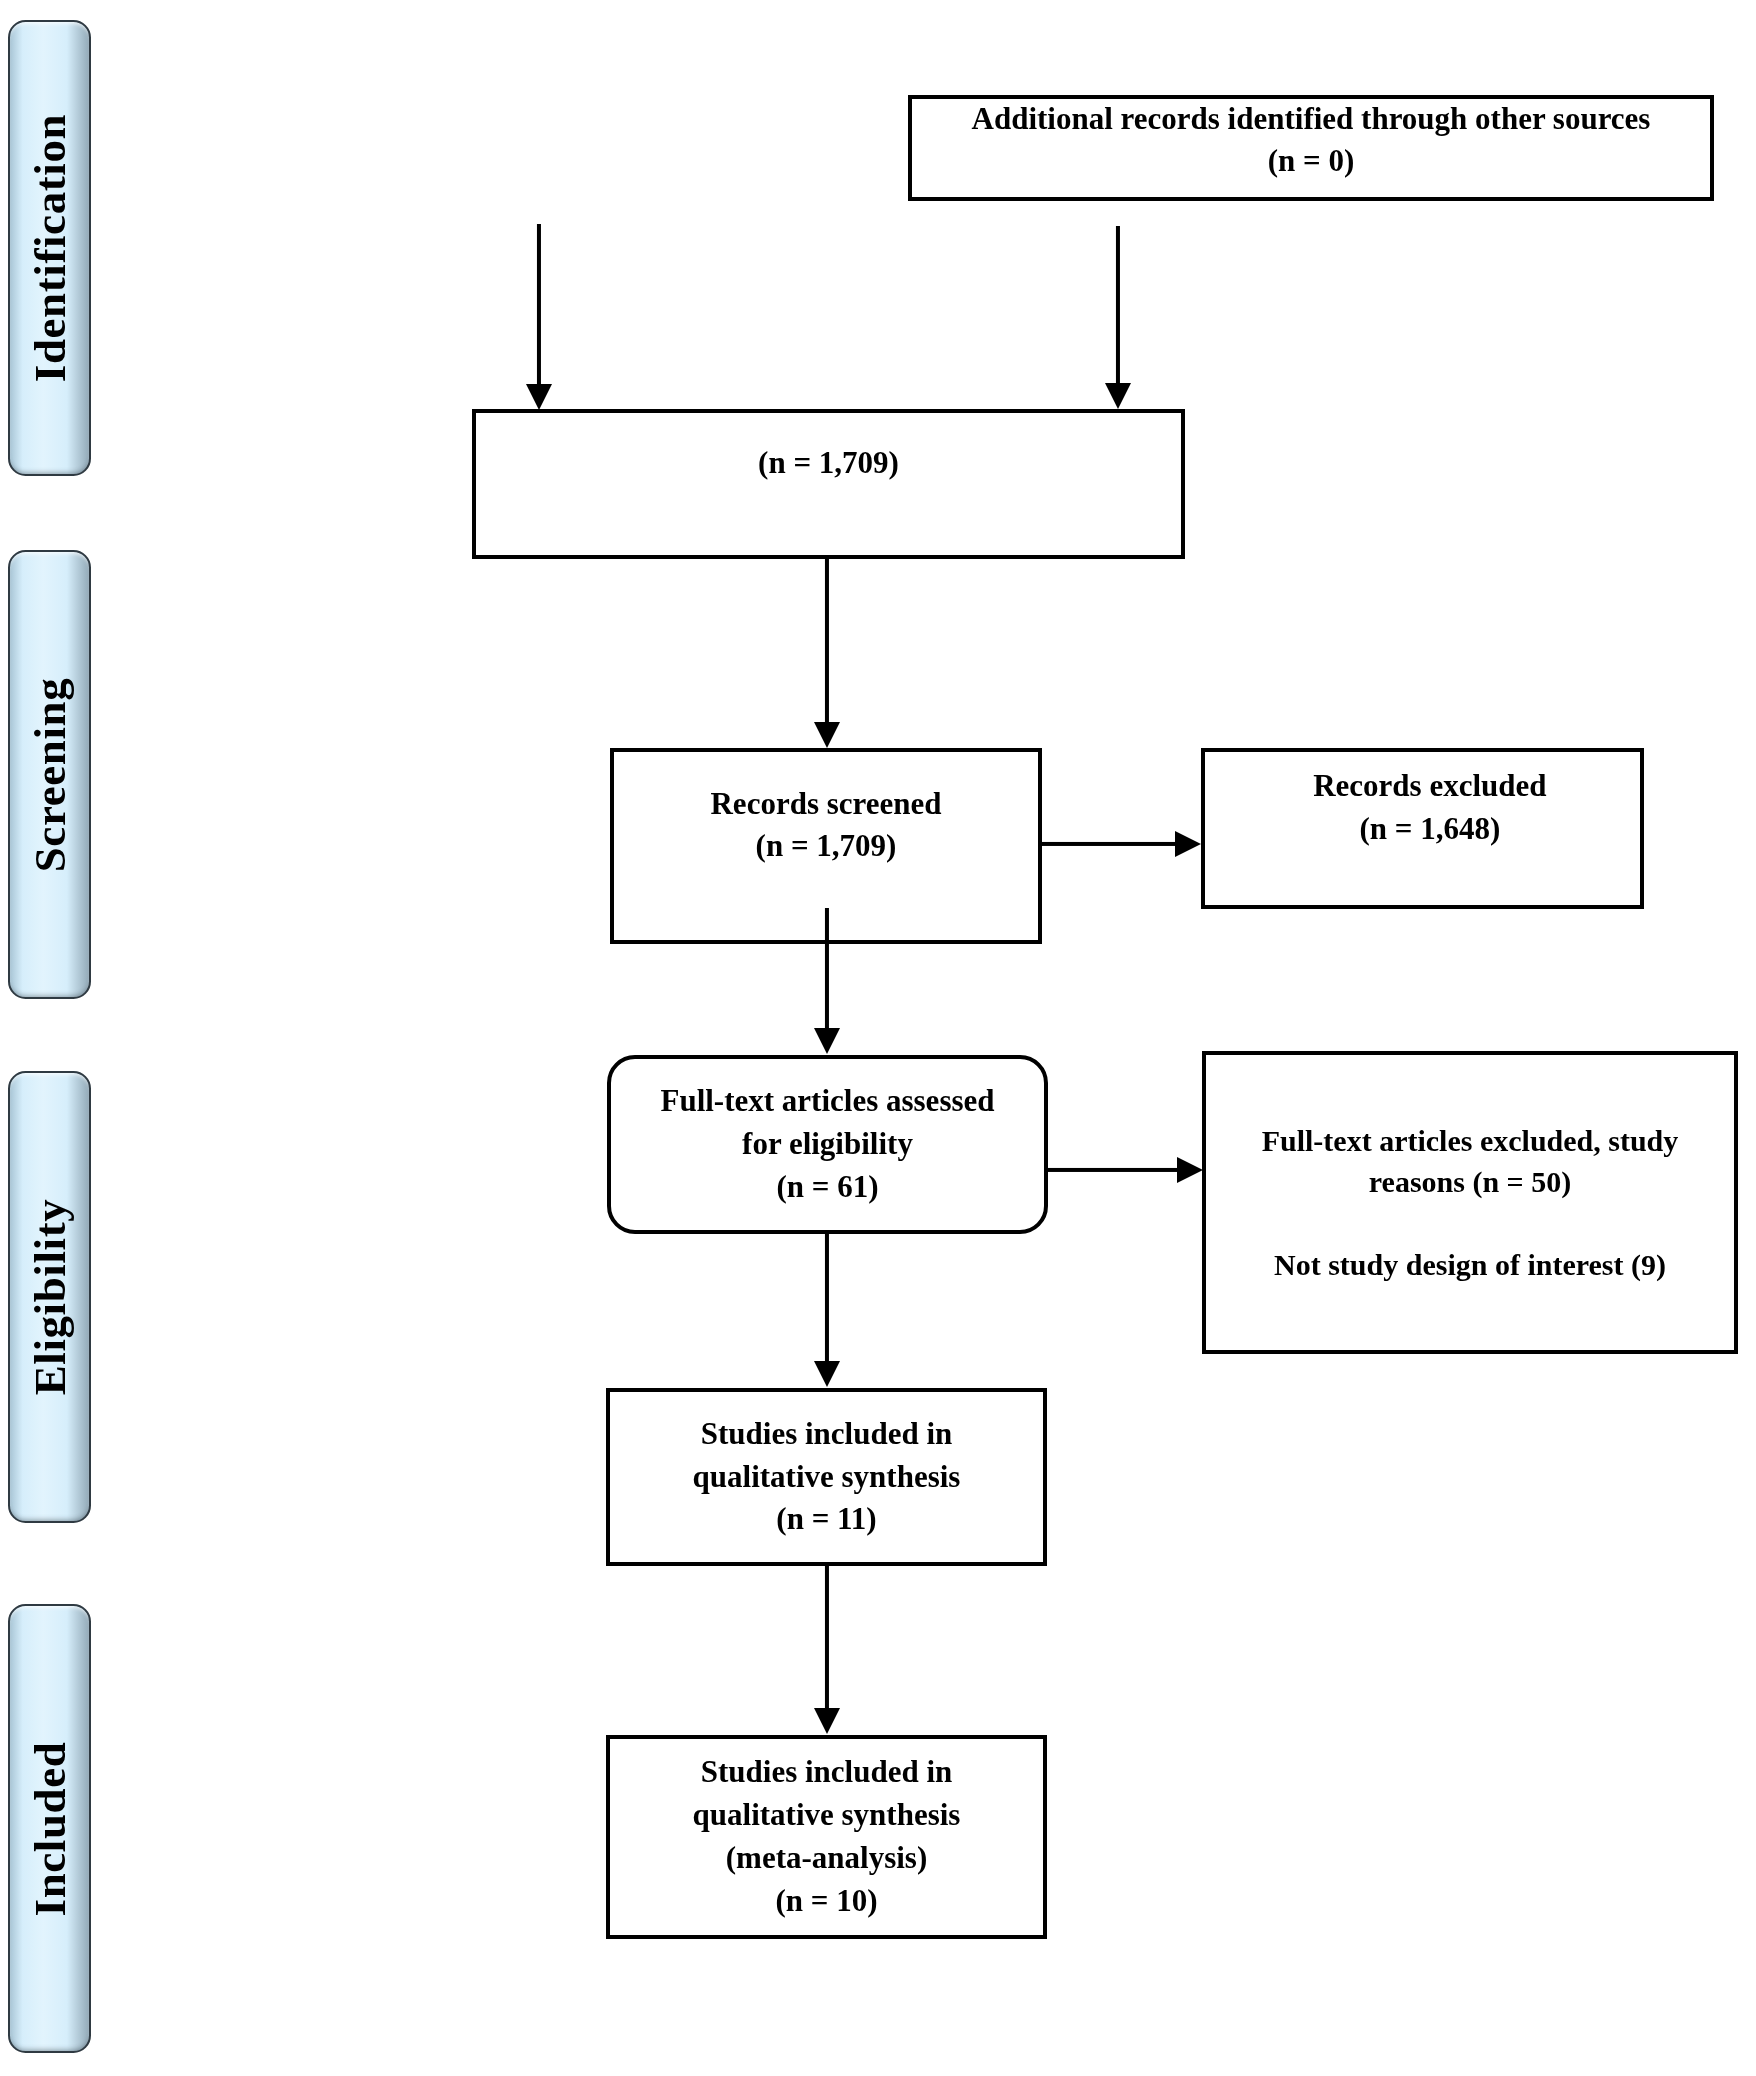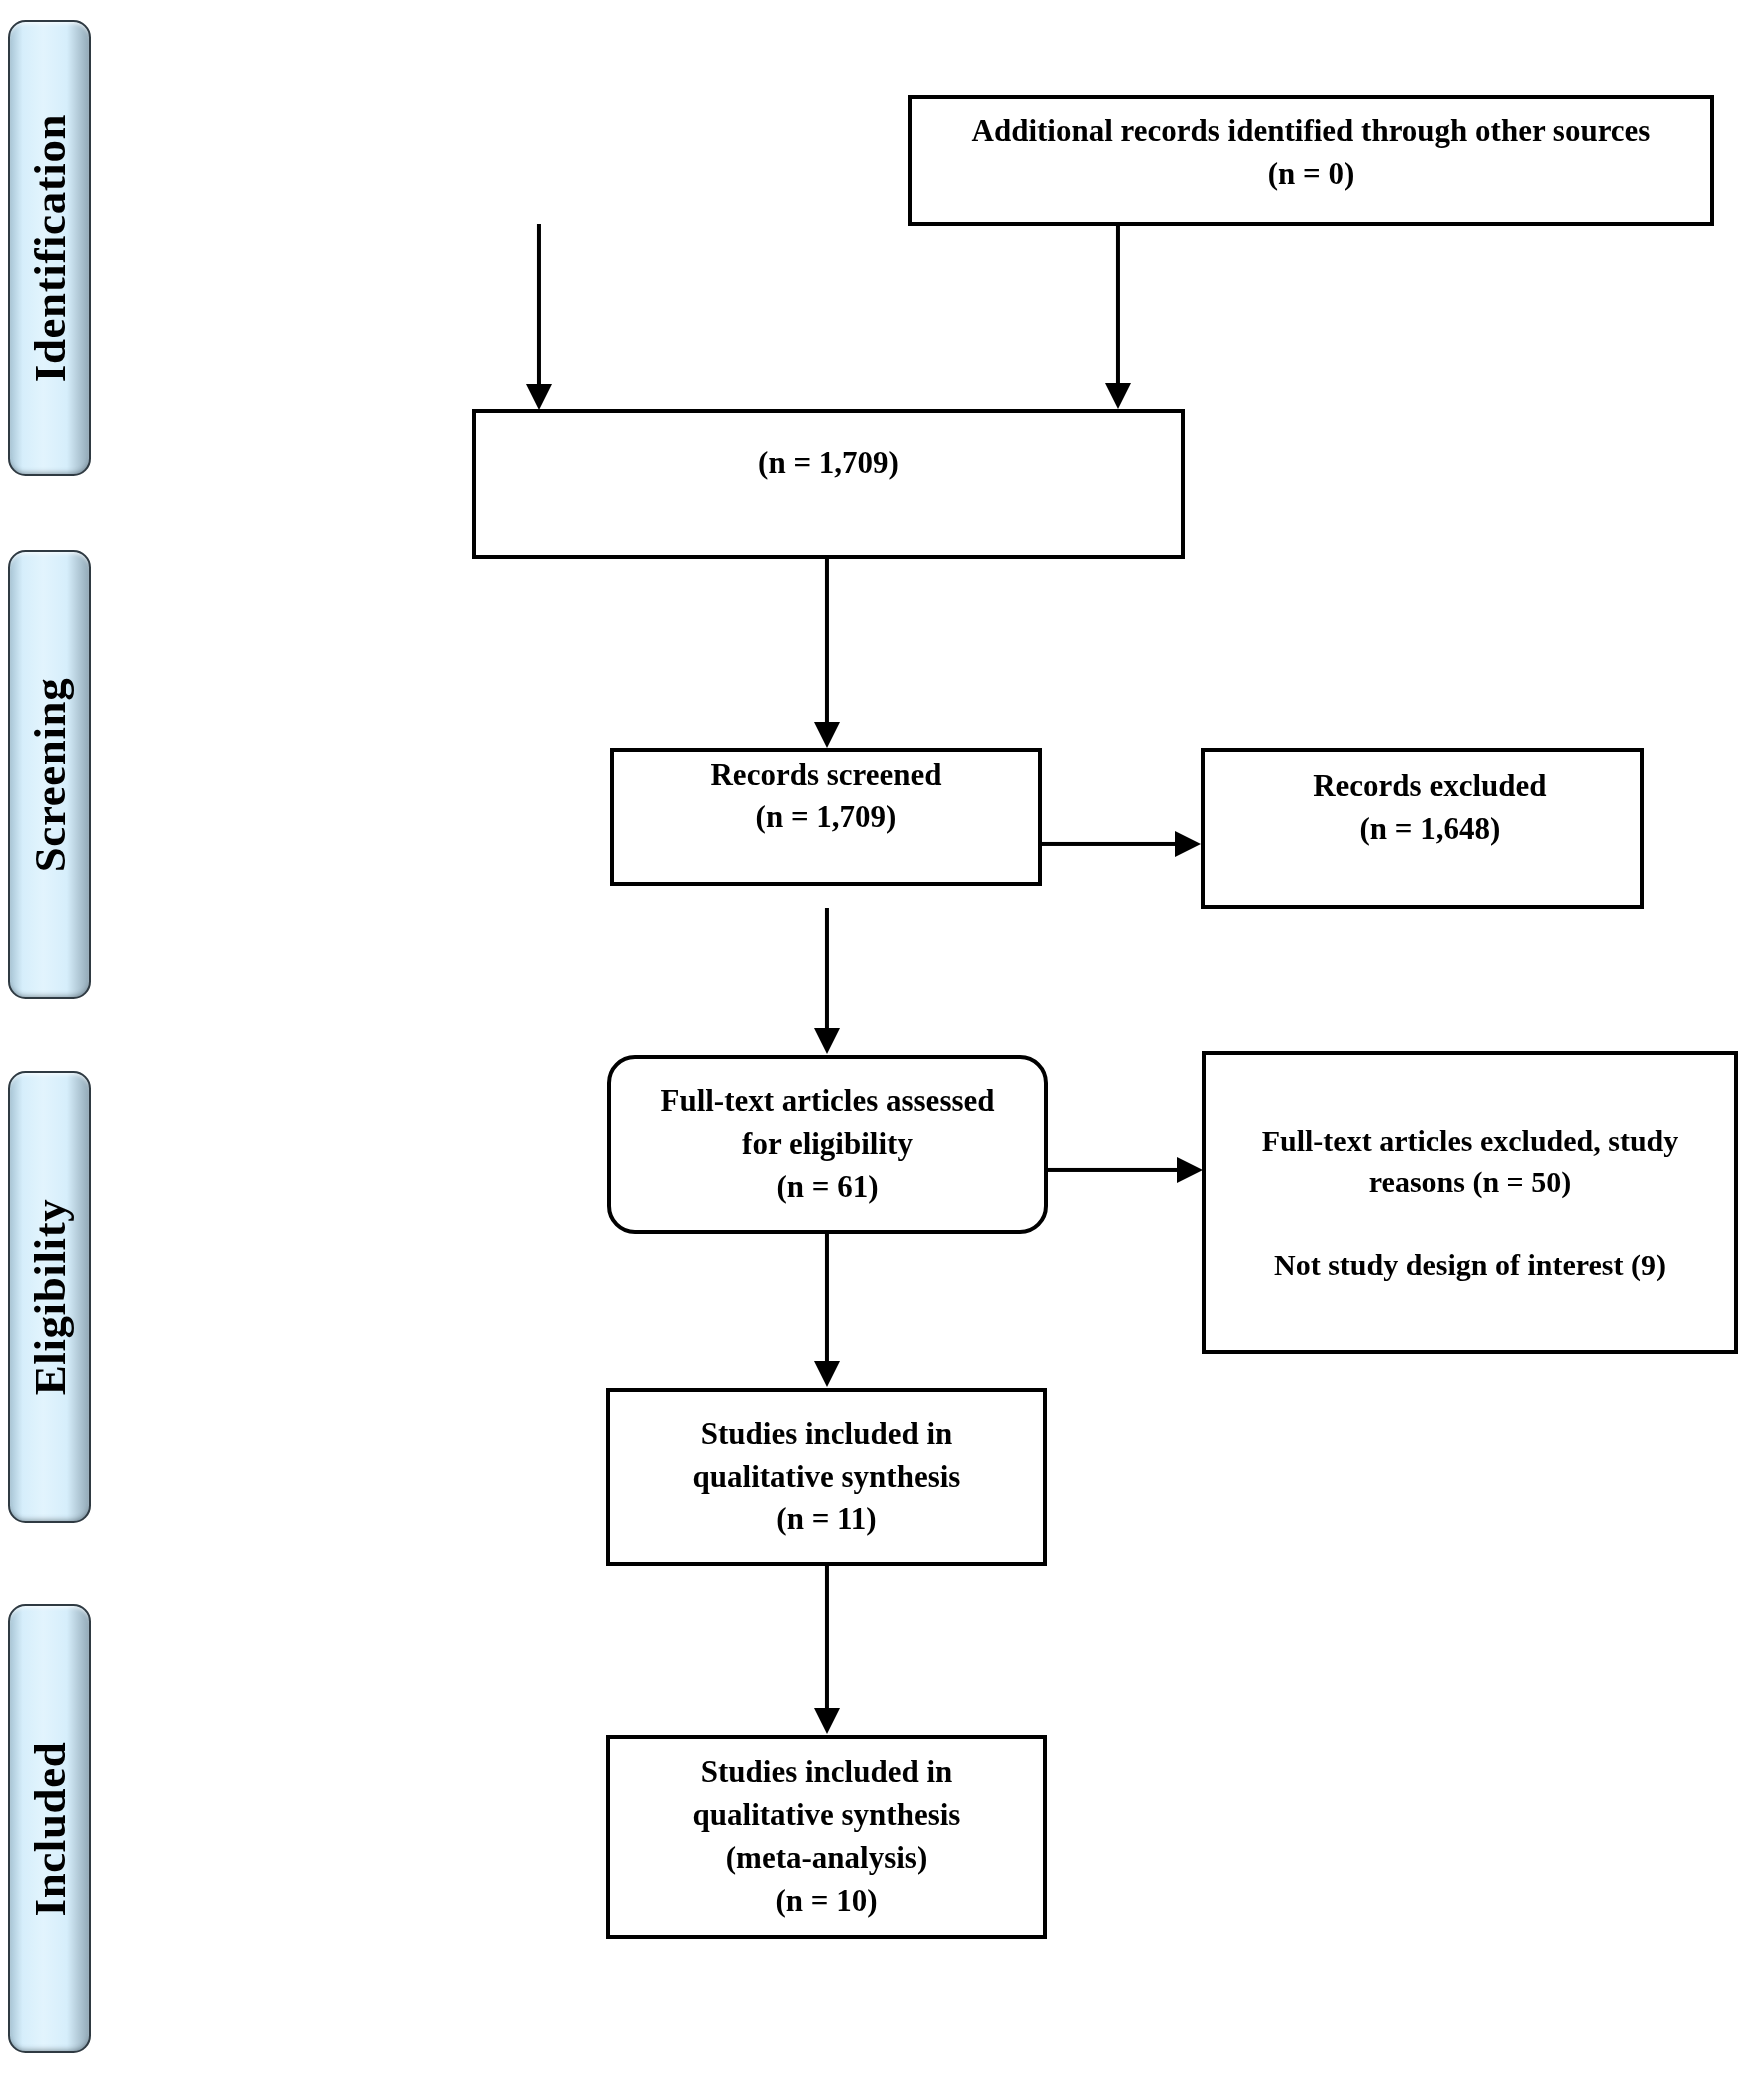--- a/index.html
+++ b/index.html
@@ -103,30 +103,30 @@
   <div class="stage-pill" style="top:550px;height:445px;">
     <div class="stage-label">Screening</div>
   </div>
   <div class="stage-pill" style="top:1071px;height:448px;">
     <div class="stage-label">Eligibility</div>
   </div>
   <div class="stage-pill" style="top:1604px;height:445px;">
     <div class="stage-label">Included</div>
   </div>
 
-  <div class="flow-box bias-up-sm" style="left:908px;top:95px;width:806px;height:131px;">
+  <div class="flow-box bias-up-sm" style="left:908px;top:95px;width:806px;height:106px;">
     <div class="bx-line">Additional records identified through other sources</div>
     <div class="bx-line">(n = 0)</div>
   </div>
 
   <div class="flow-box bias-up" style="left:472px;top:409px;width:713px;height:150px;">
     <div class="bx-line">(n = 1,709)</div>
   </div>
 
-  <div class="flow-box bias-up" style="left:610px;top:748px;width:432px;height:138px;">
+  <div class="flow-box bias-up" style="left:610px;top:748px;width:432px;height:196px;">
     <div class="bx-line">Records screened</div>
     <div class="bx-line">(n = 1,709)</div>
   </div>
   <div class="flow-box bias-up" style="left:1201px;top:748px;width:443px;height:161px;padding-left:24px;">
     <div class="bx-line">Records excluded</div>
     <div class="bx-line">(n = 1,648)</div>
   </div>
 
   <div class="flow-box" style="left:607px;top:1055px;width:441px;height:179px;border-radius:28px;">
     <div class="bx-line">Full-text articles assessed</div>

